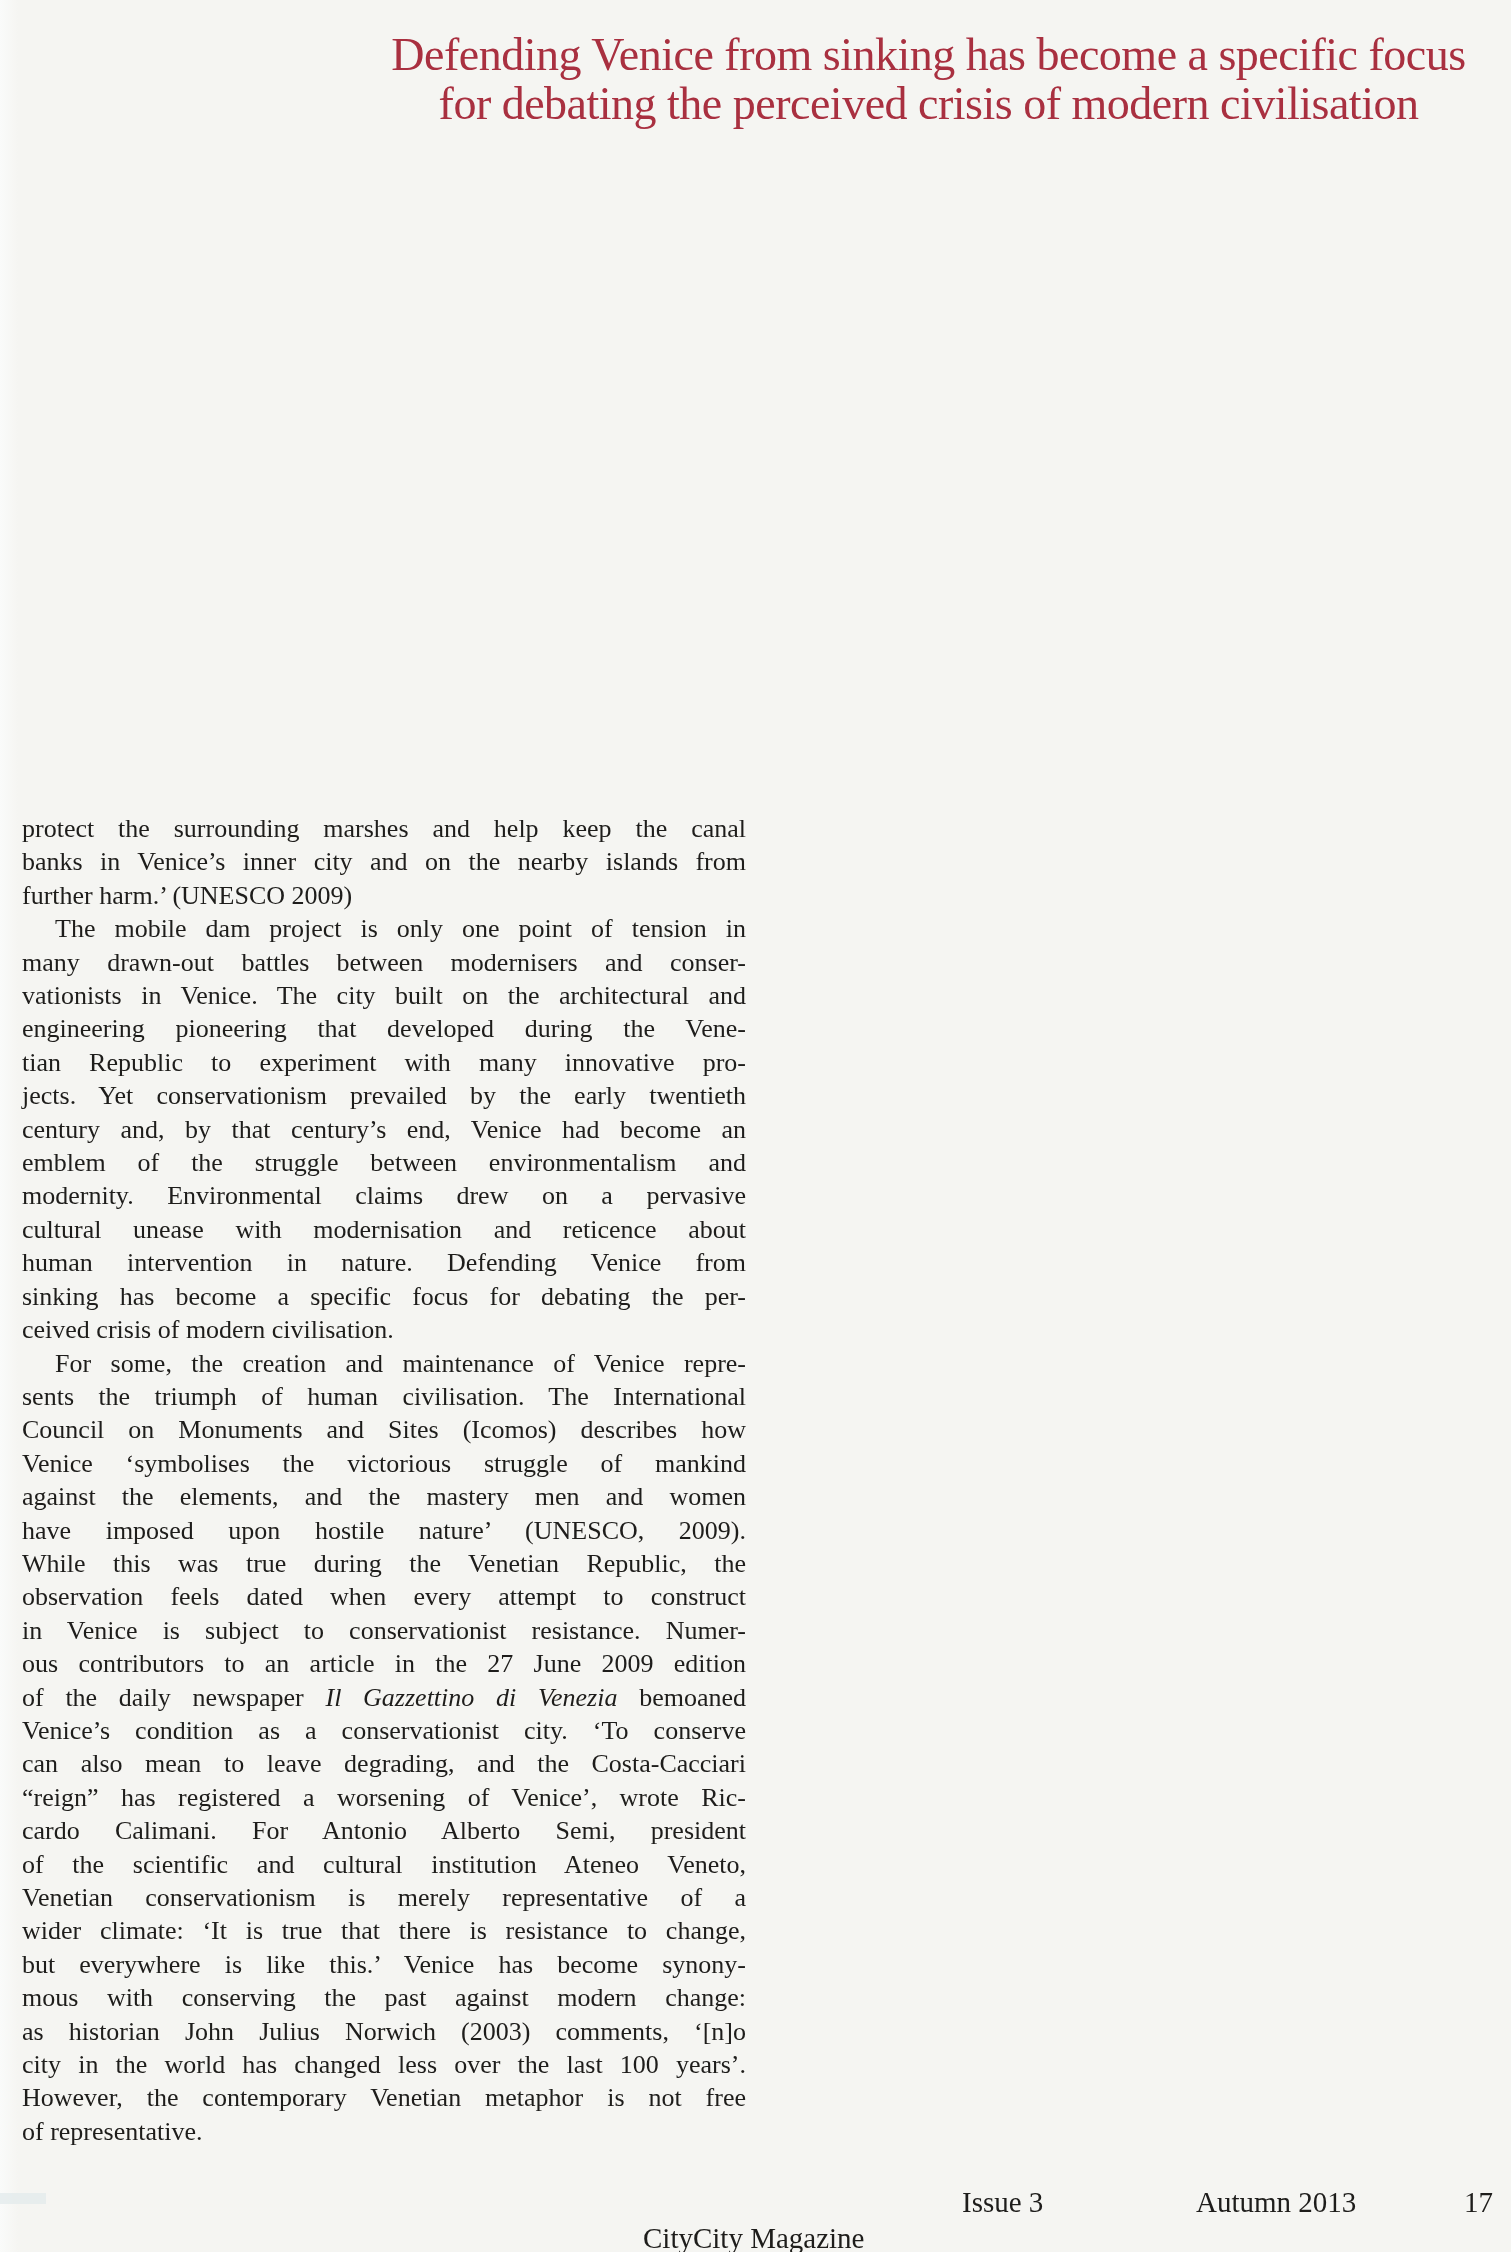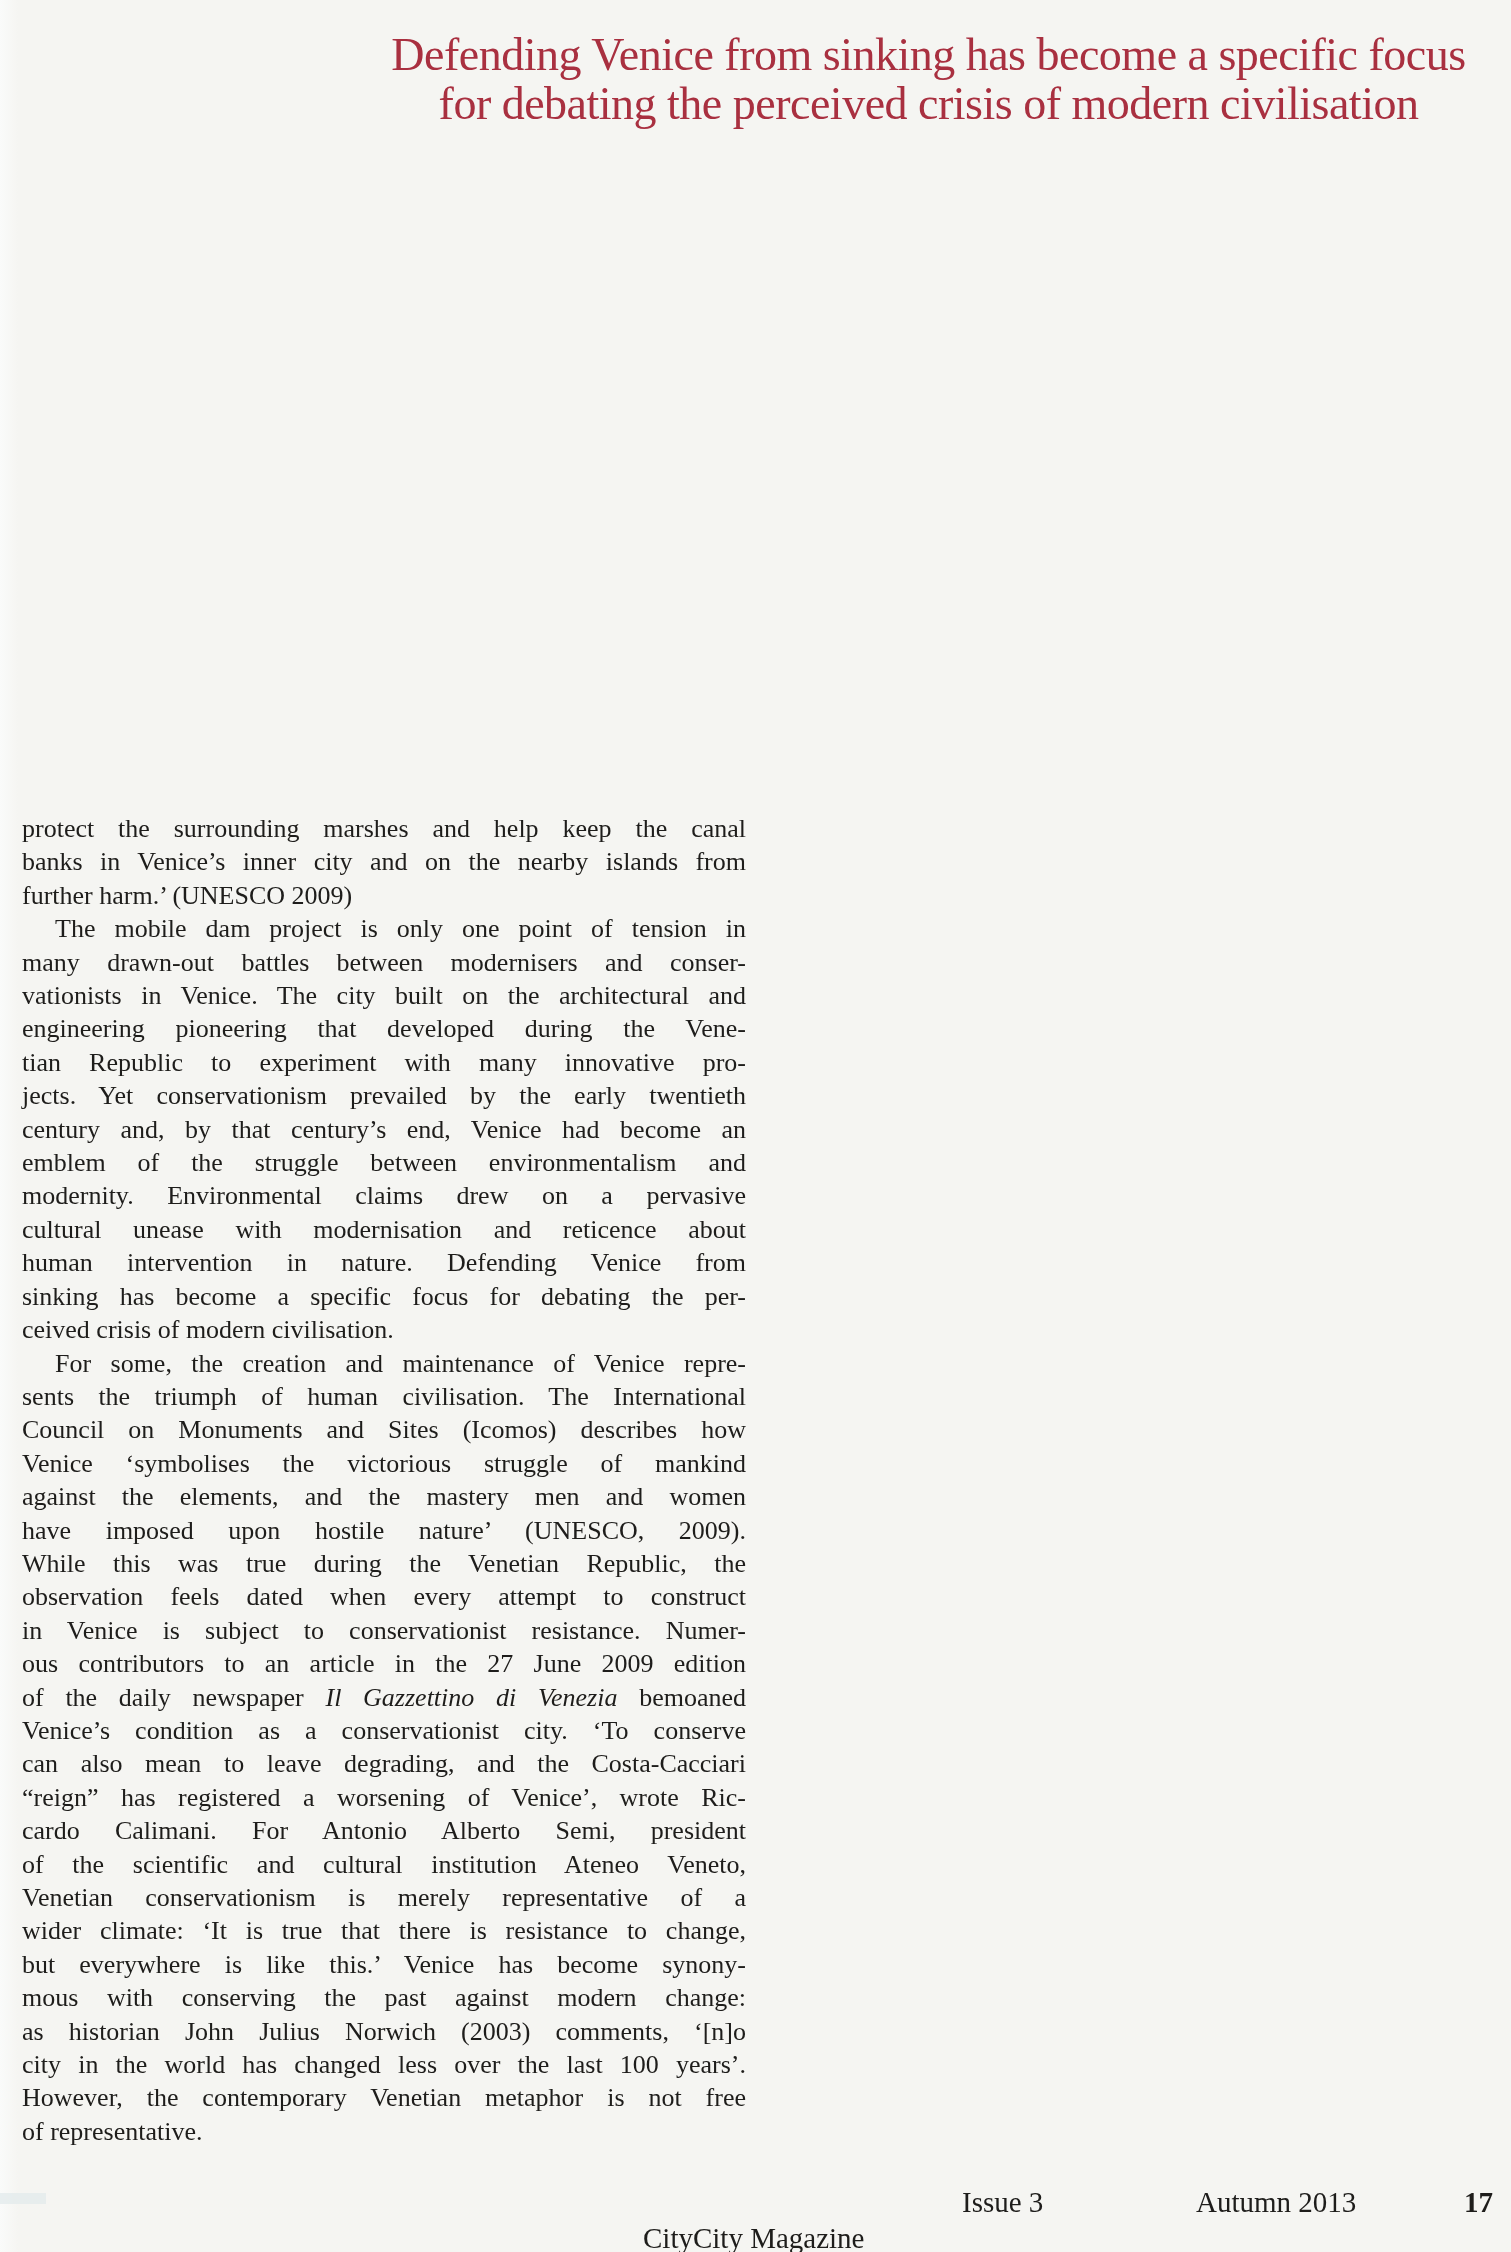--- a/index.html
+++ b/index.html
@@ -33,21 +33,21 @@
   .footer-item {
     position: absolute;
     top: 2186px;
     font-size: 29px;
     color: #1e1d1b;
     white-space: nowrap;
   }
   .f-magazine { left: 643px; margin-top: 36px; }
   .f-issue    { left: 962px; }
   .f-season   { left: 1196px; text-align: right; }
-  .f-page     { left: 1464px; font-weight: bold; }
+  .f-page     { left: 1464px; }
   .scan-artifact {
     position: absolute;
     left: 0; top: 2193px; width: 46px; height: 11px;
     background: #dee8ea; opacity: 0.65;
   }
 </style>
 </head>
 <body>
 
 <div class="headline" style="color: rgb(169, 48, 64);">

